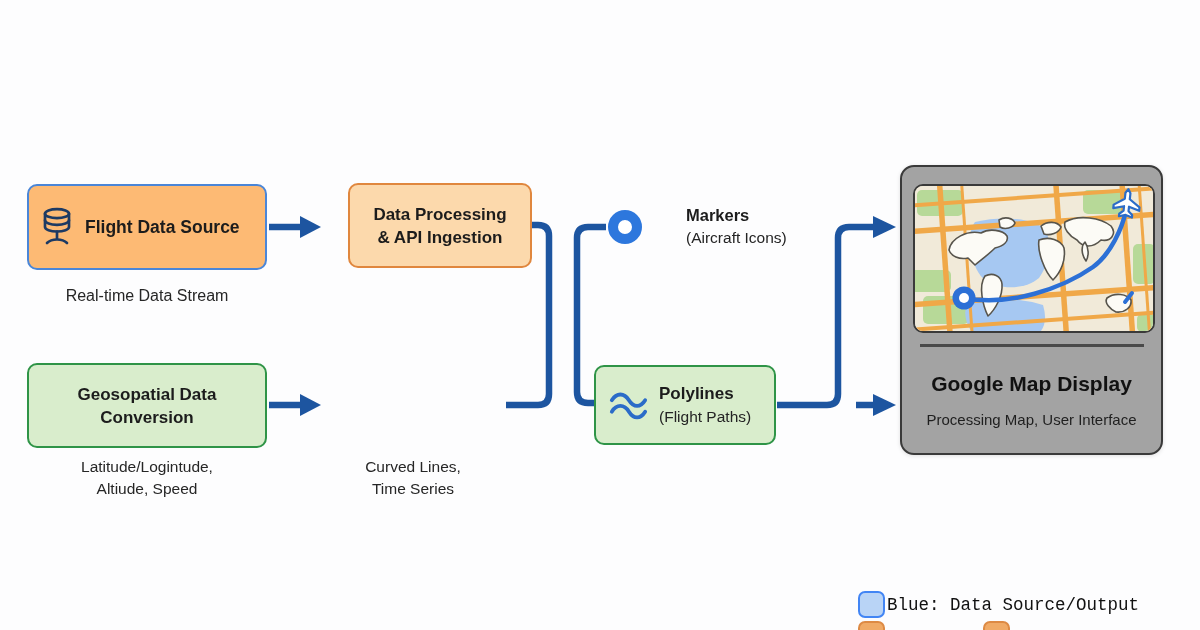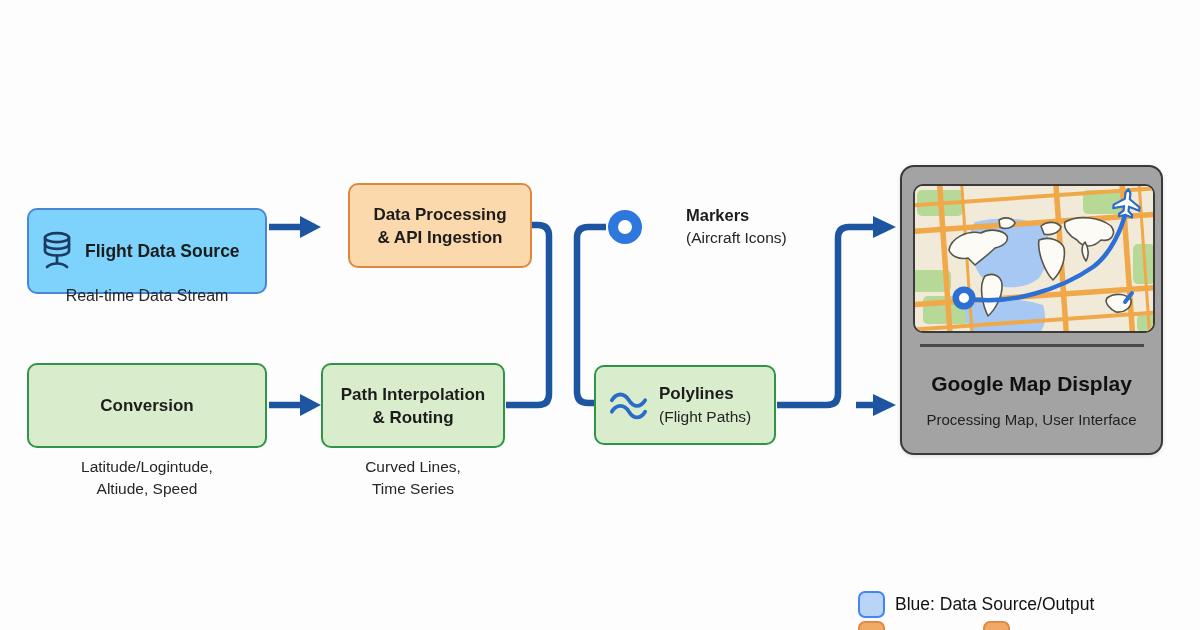--- a/index.html
+++ b/index.html
@@ -7,21 +7,21 @@
     position:relative;width:1200px;height:630px;overflow:hidden;
     background:#fdfdfe;
     font-family:"Liberation Sans","DejaVu Sans",sans-serif;
     color:#1b1b1b;
   }
   .layer{position:absolute;left:0;top:0;}
   .node{
     position:absolute;box-sizing:border-box;border-radius:10px;
     display:flex;align-items:center;justify-content:center;
   }
-  .node.blue{background:#7dd3fc;border:2.5px solid #4a86d8;margin-top:24px;}
+  .node.blue{background:#fdba74;border:2.5px solid #4a86d8;}
   .node.orange{background:#fcd9ac;border:2.5px solid #e0873e;margin-left:27px;}
   .node.green{background:#d9edcc;border:2.5px solid #2f9447;}
   .node-title{font-weight:bold;font-size:17px;line-height:23px;text-align:center;color:#1c1c1c;}
   .fds{justify-content:flex-start;padding:8px 12px;gap:12px;}
   .fds-text{text-align:left;}
   .fds-title{font-weight:bold;font-size:17.5px;line-height:22px;color:#1c1c1c;}
   .fds-sub{font-size:13.5px;line-height:17px;color:#242424;margin-top:1px;width:180px;}
   .caption{position:absolute;text-align:center;font-size:15.5px;line-height:22px;color:#262626;}
   .caption.single{font-size:16px;}
   .marker-dot{
@@ -38,21 +38,21 @@
     box-sizing:border-box;background:#a3a3a3;border:2px solid #3a3a3a;border-radius:14px;
     box-shadow:0 1px 4px rgba(0,0,0,.12);
   }
   .map-thumb{
     position:absolute;left:11px;top:17px;width:238px;height:145px;
     box-sizing:content-box;border:2px solid #3a3a3a;border-radius:10px;overflow:hidden;background:#f1ead9;
   }
   .map-divider{position:absolute;left:18px;top:177px;width:224px;height:2.5px;background:#4a4a4a;}
   .map-title{position:absolute;left:0;top:203px;width:100%;text-align:center;font-weight:bold;font-size:21px;line-height:28px;color:#111;}
   .map-sub{position:absolute;left:0;top:244px;width:100%;text-align:center;font-size:15px;line-height:18px;color:#1f1f1f;}
-  .legend-row{position:absolute;display:flex;align-items:center;gap:10px;}
+  .legend-row{position:absolute;display:flex;align-items:center;gap:2px;font-family:Liberation Mono, monospace;}
   .swatch{width:27px;height:27px;box-sizing:border-box;border-radius:7px;}
   .swatch.blue{background:#b9d4f6;border:2.5px solid #4285f4;}
   .legend-label{font-size:17.5px;color:#111;}
   .partial-swatch{position:absolute;width:27px;height:18px;box-sizing:border-box;border-radius:7px;background:#f0aa66;border:2.5px solid #dd8a44;}
 </style>
 </head>
 <body>
 
 <div class="canvas">
 
@@ -97,34 +97,29 @@
   </div>
 
   <div class="marker-dot" style="left:608px;top:210px;"></div>
   <div class="float-label" style="left:658px;top:203px;">
     <div class="float-title">Markers</div>
     <div class="float-sub">(Aircraft Icons)</div>
   </div>
 
   <div class="node green" style="left:27px;top:363px;width:240px;height:85px;">
     <div class="node-title">
+      <div>Geosopatial Data</div>
       <div>Conversion</div>
     </div>
   </div>
   <div class="caption" style="left:27px;top:456px;width:240px;">
     <div>Latitude/Logintude,</div>
     <div>Altiude, Speed</div>
   </div>
 
-  <div class="node green" style="left:321px;top:363px;width:184px;height:85px;">
-    <div class="node-title">
-      <div>Path Interpolation</div>
-      <div>&amp; Routing</div>
-    </div>
-  </div>
   <div class="caption" style="left:321px;top:456px;width:184px;">
     <div>Curved Lines,</div>
     <div>Time Series</div>
   </div>
 
   <div class="node green poly" style="left:594px;top:365px;width:182px;height:80px;">
     <svg width="40" height="32" viewBox="0 0 42 32">
       <g stroke="#2b6cc8" stroke-width="4" fill="none" stroke-linecap="round">
         <path d="M4,11 C9,3 17,3 22,11 C27,19 34,19 39,11"></path>
         <path d="M4,23 C9,15 17,15 22,23 C27,31 34,31 39,23"></path>

